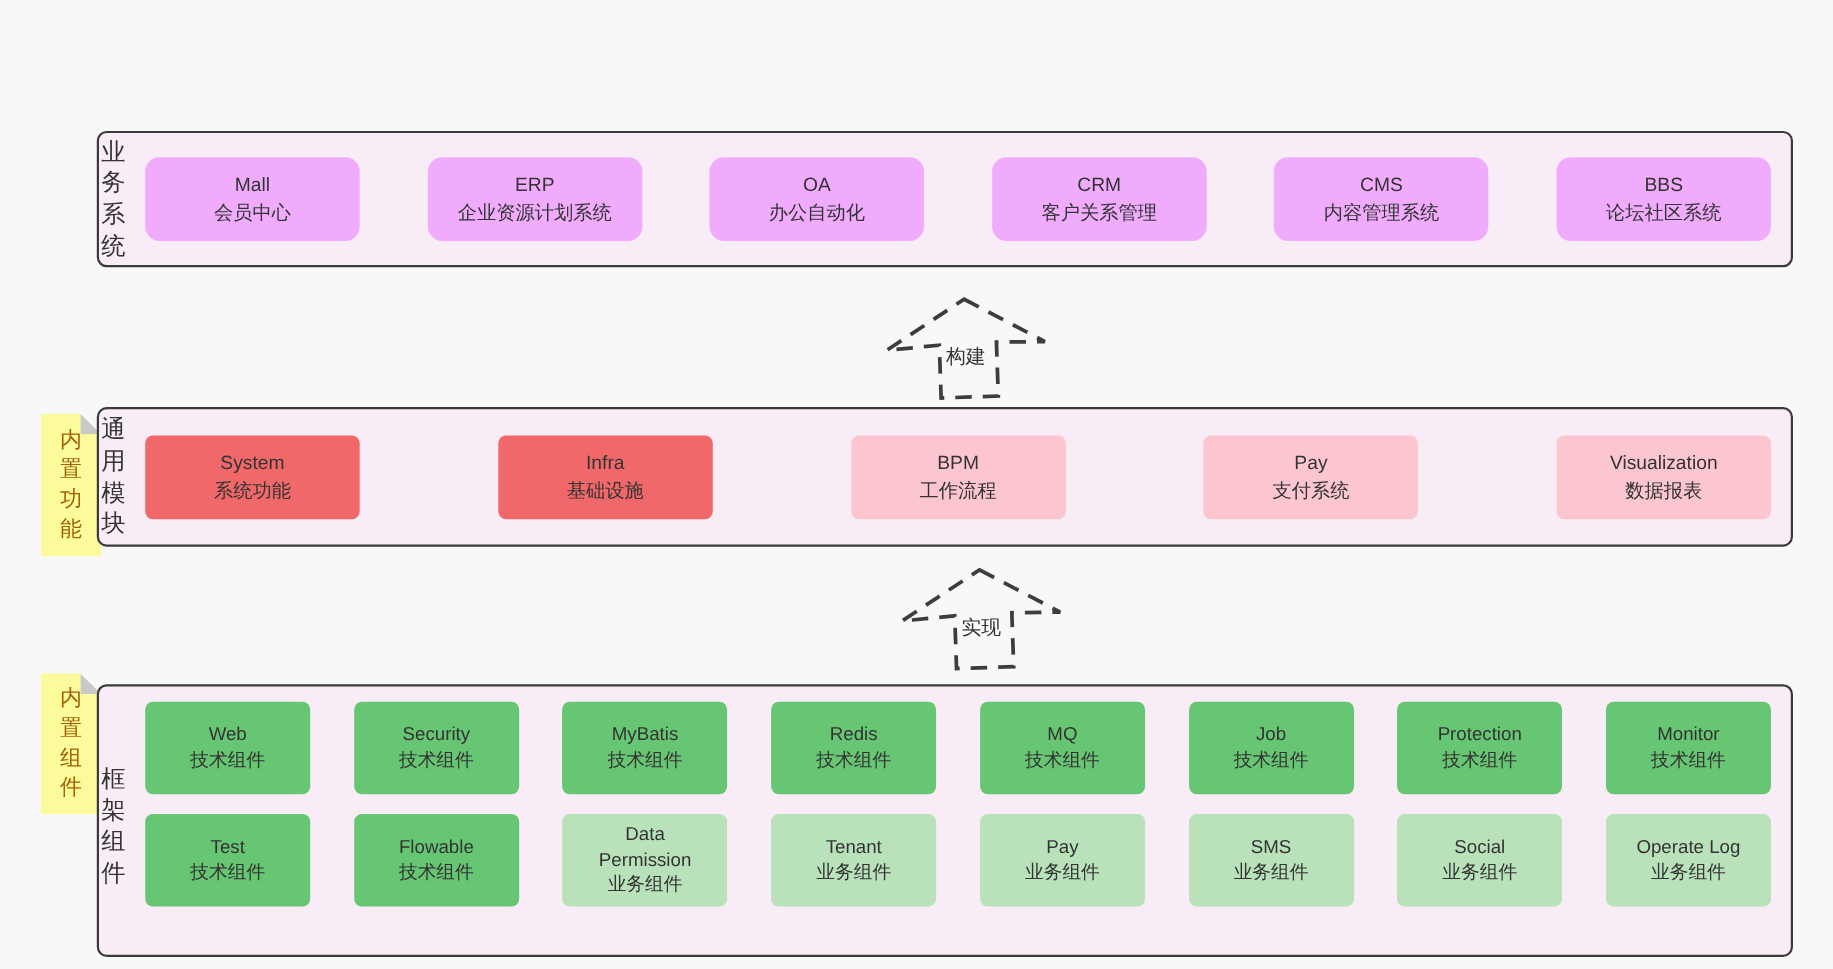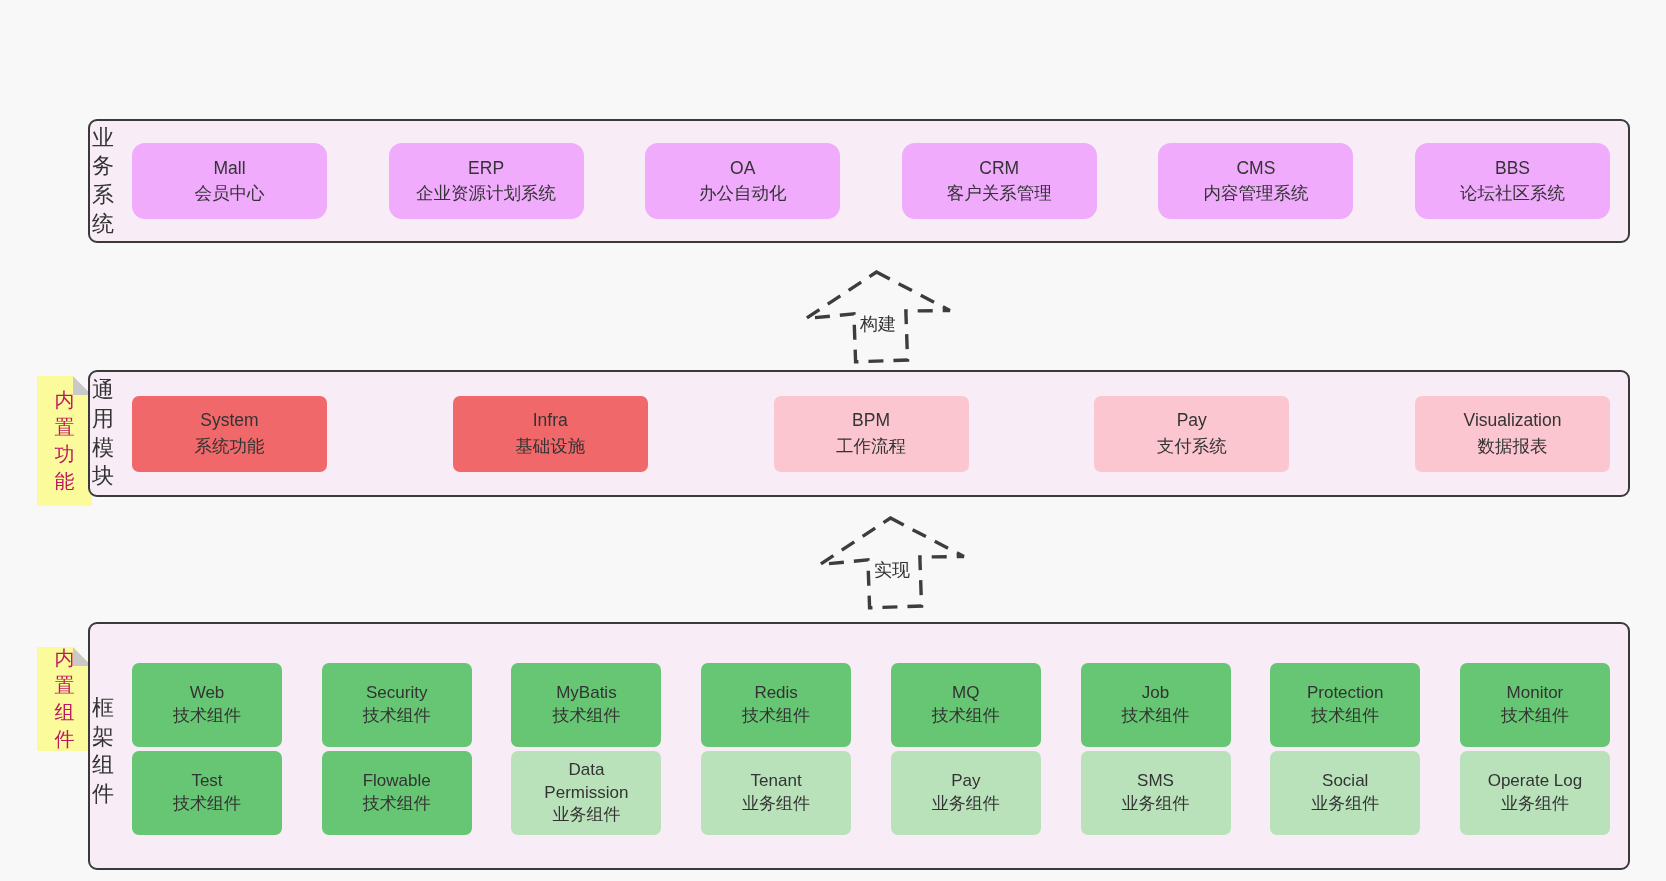--- a/index.html
+++ b/index.html
@@ -41,42 +41,41 @@
   .box.blue  { background:#f0abfc;border-radius:13px; }
   .box.red   { background:#f1686a; }
   .box.pink  { background:#fbc6d0; }
   .box.green-dark  { background:#67c673; }
   .box.green-light { background:#b9e2ba; }
   .grid {
     flex:1; display:grid;
     grid-template-columns:repeat(8,150px);
     grid-auto-rows:84px;
     justify-content:space-between;
-    row-gap:4px;
+    row-gap:18px;
     padding:14px 18px 0 16px;
-    margin-top:25px;
   }
   .grid .box { font-size:17px; line-height:1.35; padding:2px 6px; }
   .grid .box .name { max-width:104px; }
   .sticky {
     position:absolute; left:37px; width:55px; z-index:1;
     background:#fbfb9c;
     display:flex; align-items:center; justify-content:center;
     clip-path:polygon(0 0, calc(100% - 19px) 0, 100% 19px, 100% 100%, 0 100%);
   }
   #sticky-builtin-functions  { top:376px; height:130px; }
-  #sticky-builtin-components { top:647px; height:104px; }
+  #sticky-builtin-components { top:612px; height:128px; }
   .sticky-fold {
     position:absolute; top:0; right:0; width:19px; height:19px;
     background:#c9c9c9;
     clip-path:polygon(0 0, 100% 100%, 0 100%);
   }
   .sticky-label {
     width:22px; font-size:20px; line-height:1.35;
-    word-break:break-all; text-align:center; color:#be185d;
+    word-break:break-all; text-align:center; color:#a16207;
   }
   .arrow { position:absolute; width:160px; height:100px; z-index:3; }
   #arrow-build     { left:798px; top:266px; }
   #arrow-implement { left:812px; top:512px; }
   .arrow svg { position:absolute; inset:0; }
   .arrow-label {
     position:absolute; left:50%; top:46%;
     transform:translate(-50%,0);
     background:#f8f8f8; padding:0 3px;
     font-size:18px; color:#333; white-space:nowrap;

